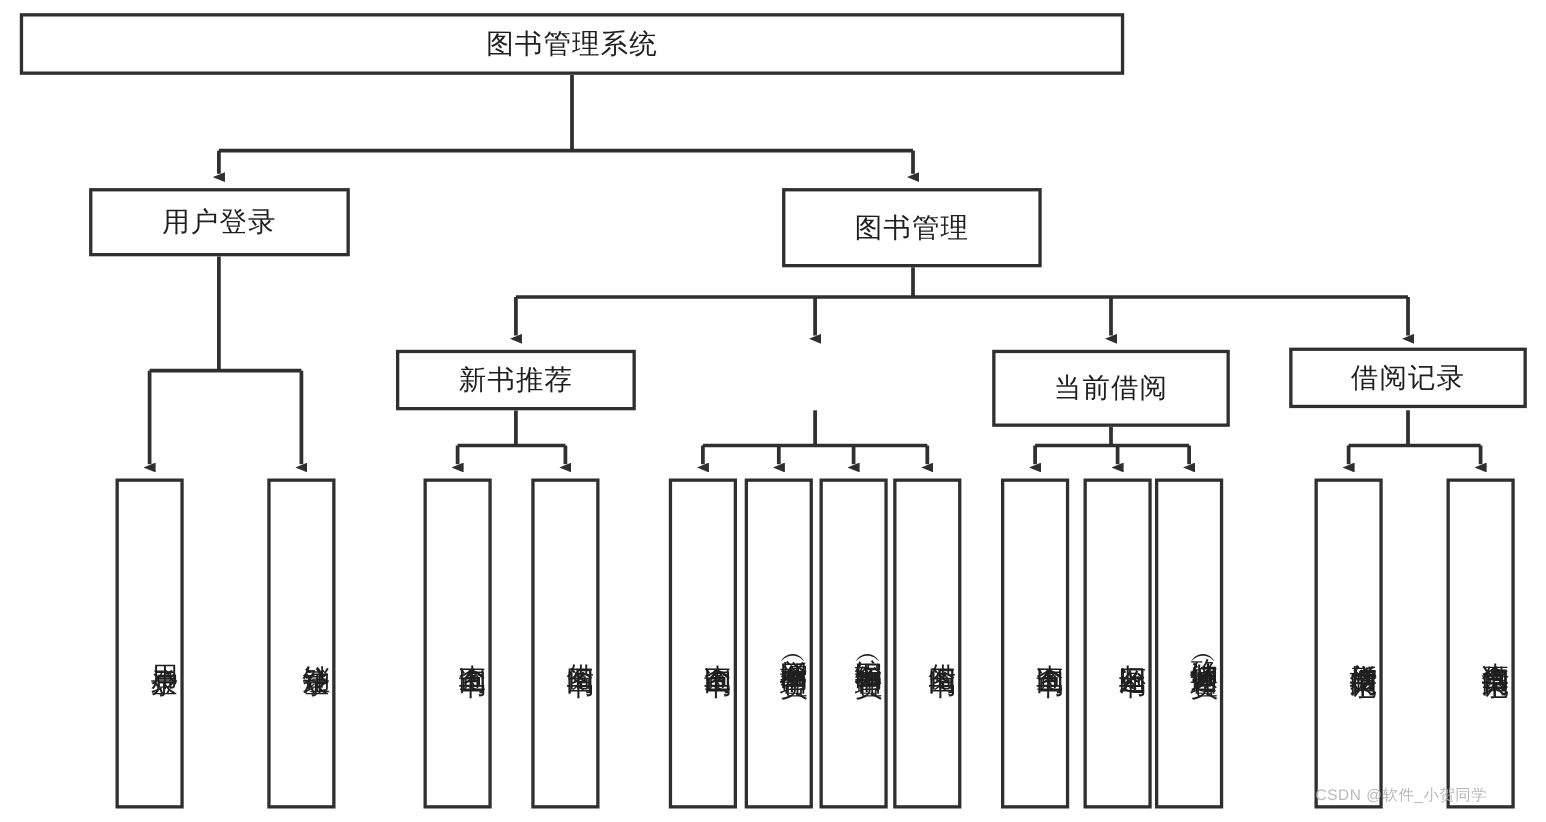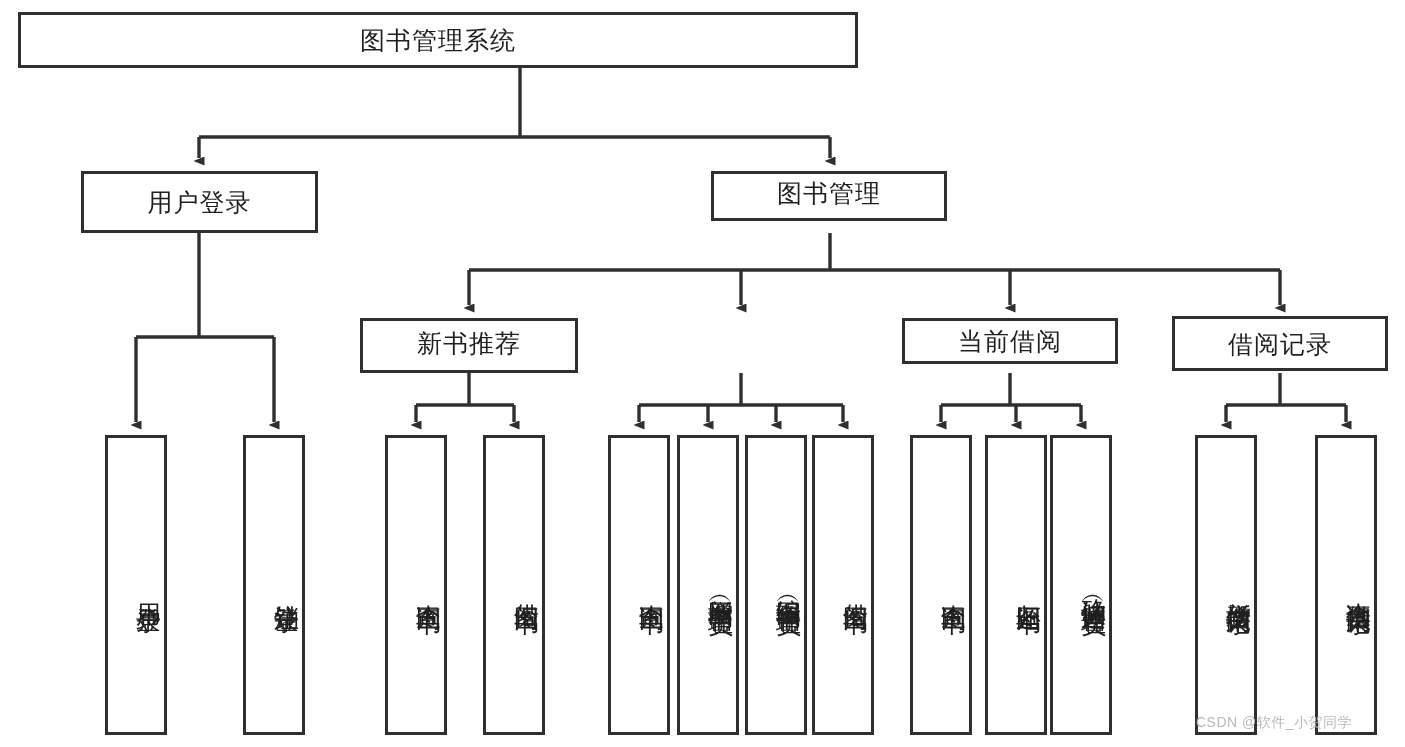--- a/index.html
+++ b/index.html
@@ -110,35 +110,35 @@
       <path d="M1016,405 L1016,422" marker-end="url(#arrow)"></path>
       <path d="M1081,405 L1081,422" marker-end="url(#arrow)"></path>
 
       <path d="M1280,373 L1280,405"></path>
       <path d="M1226,405 L1346,405"></path>
       <path d="M1226,405 L1226,422" marker-end="url(#arrow)"></path>
       <path d="M1346,405 L1346,422" marker-end="url(#arrow)"></path>
     </g>
   </svg>
 
-  <div class="node horiz" style="left:18px; top:12px; width:840px; height:56px;">
+  <div class="node horiz" style="left:18px; top:12px; width:1004px; height:56px;">
     <span>图书管理系统</span>
   </div>
 
   <div class="node horiz" style="left:81px; top:171px; width:237px; height:62px;">
     <span>用户登录</span>
   </div>
-  <div class="node horiz" style="left:711px; top:171px; width:236px; height:50px;font-family:Liberation Mono, monospace;">
+  <div class="node horiz" style="left:711px; top:171px; width:236px; height:72px;">
     <span>图书管理</span>
   </div>
 
-  <div class="node horiz" style="left:360px; top:318px; width:218px; height:55px;font-family:Liberation Mono, monospace;">
+  <div class="node horiz" style="left:360px; top:318px; width:218px; height:55px;">
     <span>新书推荐</span>
   </div>
-  <div class="node horiz" style="left:902px; top:318px; width:216px; height:46px;">
+  <div class="node horiz" style="left:902px; top:318px; width:216px; height:70px;">
     <span>当前借阅</span>
   </div>
   <div class="node horiz" style="left:1172px; top:316px; width:216px; height:55px;">
     <span>借阅记录</span>
   </div>
 
   <div class="node vert" style="left:105px; top:435px; width:62px; height:300px;">
     <span class="vtext">用户登录</span>
   </div>
   <div class="node vert" style="left:243px; top:435px; width:62px; height:300px;">

